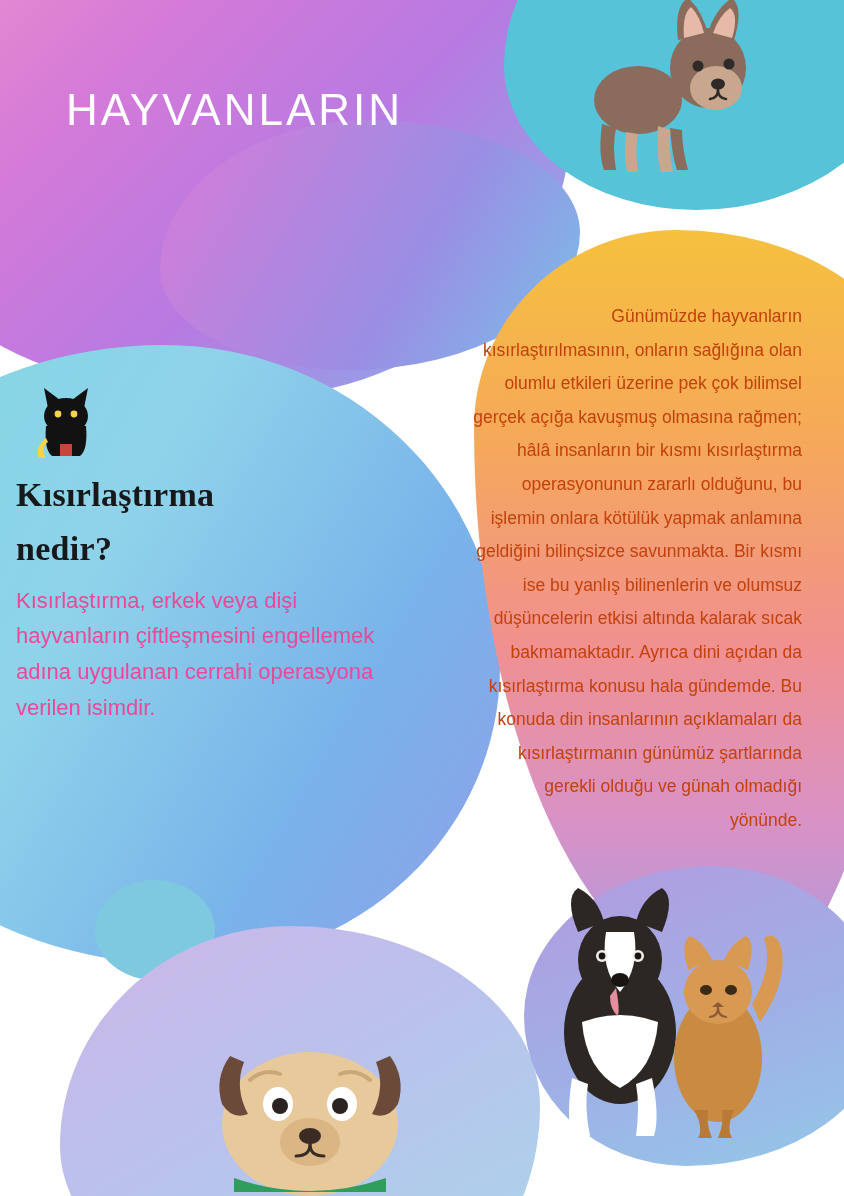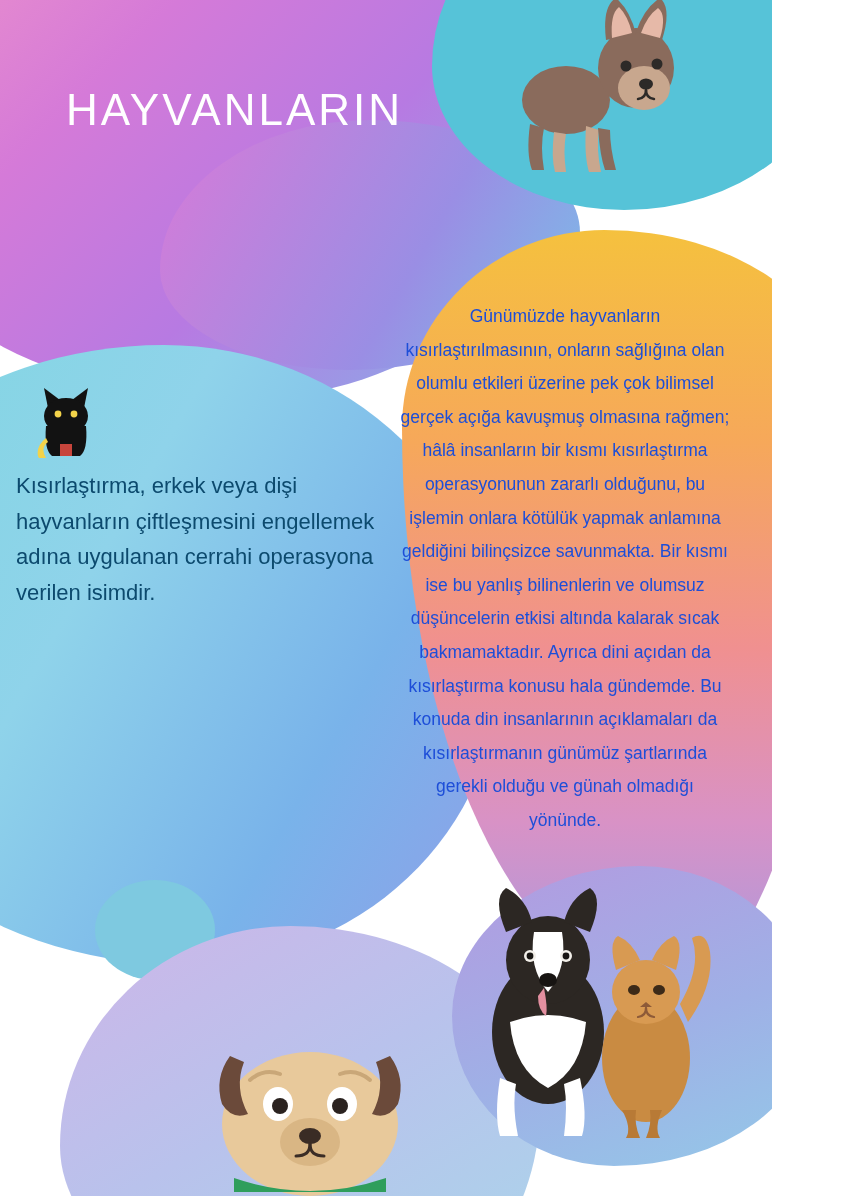--- a/index.html
+++ b/index.html
@@ -5,21 +5,21 @@
   html, body {
     margin: 0;
     padding: 0;
     background: #ffffff;
   }
   body {
     font-family: "Liberation Sans", sans-serif;
   }
   #poster {
     position: relative;
-    width: 772px;
+    width: 844px;
     height: 1196px;
     overflow: hidden;
     background: #ffffff;
   }
 
   
   .blob {
     position: absolute;
     pointer-events: none;
   }
@@ -133,37 +133,37 @@
     font-weight: 700;
     font-size: 34px;
     line-height: 1.6;
     color: #17181a;
     margin: 0 0 6px 0;
     letter-spacing: 0.3px;
   }
   .body-left {
     font-size: 22px;
     line-height: 1.62;
-    color: #0c4a6e;
+    color: #ec4899;
     margin: 0;
     width: 390px;
   }
 
   
   .right-block {
     position: absolute;
     right: 42px;
     top: 300px;
     width: 330px;
   }
   .body-right {
     font-size: 17.5px;
     line-height: 1.92;
-    color: #1d4ed8;
-    text-align: center;
+    color: #c2410c;
+    text-align: right;
     margin: 0;
   }
 
   
   .art { position: absolute; }
   .art-dog-top { right: 78px; top: -4px; width: 200px; height: 190px; }
   .art-pug { left: 190px; bottom: 0px; width: 240px; height: 200px; }
   .art-dogcat { right: 52px; bottom: 54px; width: 280px; height: 270px; }
 </style>
 </head>
@@ -208,20 +208,24 @@
     <svg class="cat-icon" viewBox="0 0 64 76" aria-hidden="true">
       <path d="M14 26 L10 6 L26 18 Z" fill="#121212"></path>
       <path d="M50 26 L54 6 L38 18 Z" fill="#121212"></path>
       <ellipse cx="32" cy="34" rx="22" ry="18" fill="#121212"></ellipse>
       <path d="M12 44 q-2 24 6 30 h28 q8 -6 6 -30 z" fill="#121212"></path>
       <circle cx="24" cy="32" r="3.4" fill="#f3d34a"></circle>
       <circle cx="40" cy="32" r="3.4" fill="#f3d34a"></circle>
       <path d="M12 56 q-10 8 -8 18 q2 6 8 2 q-6 -10 2 -16 z" fill="#f3d34a"></path>
       <path d="M26 62 h12 v12 h-12 z" fill="#c7453c"></path>
     </svg>
+    <h2 class="heading-left">
+      <span>Kısırlaştırma</span><br>
+      <span>nedir?</span>
+    </h2>
     <p class="body-left">Kısırlaştırma, erkek veya dişi hayvanların çiftleşmesini engellemek adına uygulanan cerrahi operasyona verilen isimdir.</p>
   </div>
 
   <div class="right-block">
     <p class="body-right">Günümüzde hayvanların kısırlaştırılmasının, onların sağlığına olan olumlu etkileri üzerine pek çok bilimsel gerçek açığa kavuşmuş olmasına rağmen; hâlâ insanların bir kısmı kısırlaştırma operasyonunun zararlı olduğunu, bu işlemin onlara kötülük yapmak anlamına geldiğini bilinçsizce savunmakta. Bir kısmı ise bu yanlış bilinenlerin ve olumsuz düşüncelerin etkisi altında kalarak sıcak bakmamaktadır. Ayrıca dini açıdan da kısırlaştırma konusu hala gündemde. Bu konuda din insanlarının açıklamaları da kısırlaştırmanın günümüz şartlarında gerekli olduğu ve günah olmadığı yönünde.</p>
   </div>
 
   <svg class="art art-pug" viewBox="0 0 240 200" aria-hidden="true">
     <ellipse cx="120" cy="128" rx="88" ry="72" fill="#e8c99b"></ellipse>
     <path d="M40 60 q-16 22 -8 48 q10 16 26 10 q-14 -26 -4 -52 z" fill="#6b4a3a"></path>

